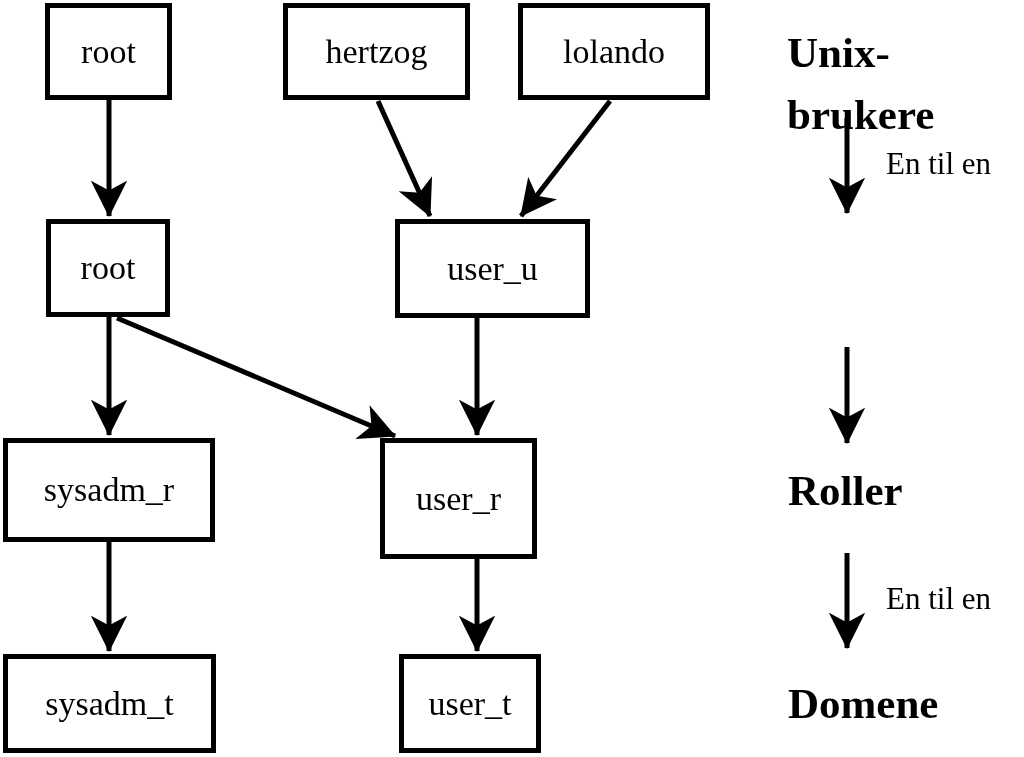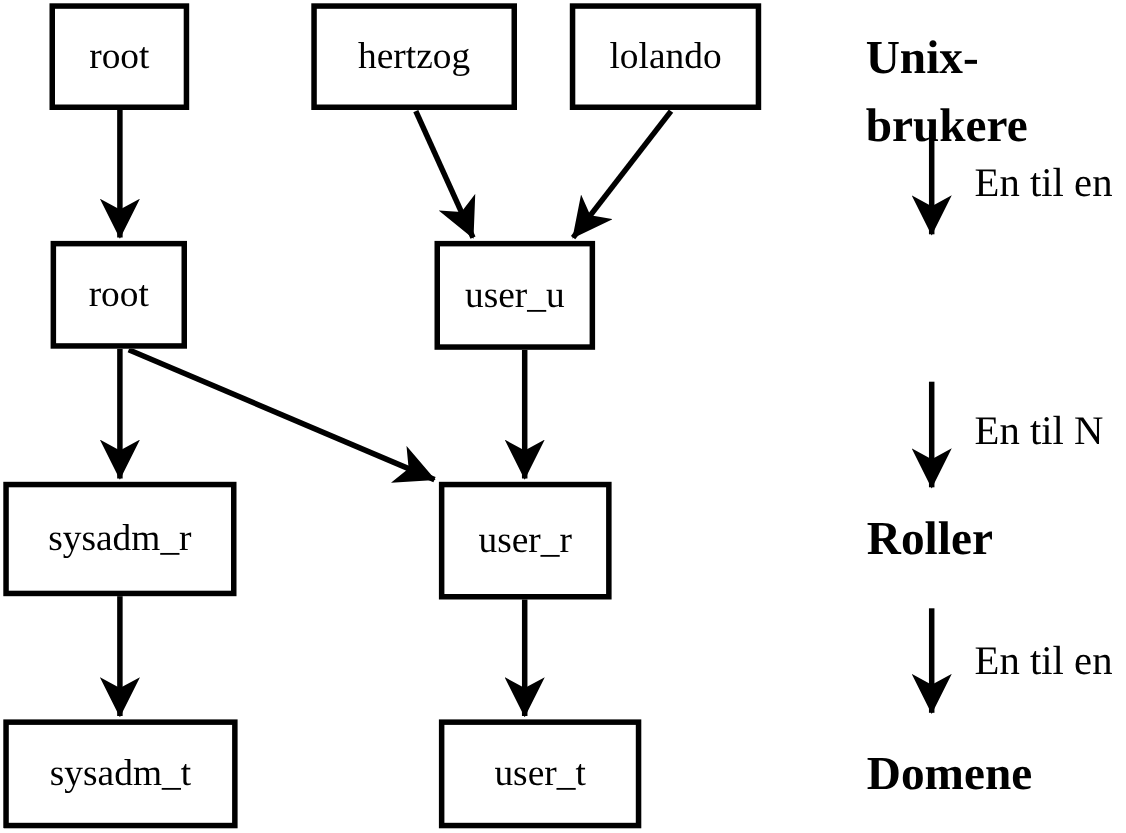--- a/index.html
+++ b/index.html
@@ -25,21 +25,21 @@
   }
   .legend-level{
     position:absolute;
     font-weight:bold;
     font-size:43px;
     line-height:1.45;
     white-space:pre-line;
   }
   .relation-label{
     position:absolute;
-    font-size:37px;
+    font-size:31px;
     line-height:1.2;
   }
 </style>
 </head>
 <body>
 
 <div class="stage">
 
   <svg class="edges" width="1024" height="757" viewBox="0 0 1024 757" xmlns="http://www.w3.org/2000/svg">
     <defs>
@@ -60,46 +60,45 @@
       <line x1="847" y1="347" x2="847" y2="443" class="edge" marker-end="url(#arrowhead)"></line>
       <line x1="847" y1="553" x2="847" y2="648" class="edge" marker-end="url(#arrowhead)"></line>
     </svg>
 
   <div class="node" style="left:45px;top:3px;width:127px;height:97px">
     <span>root</span>
   </div>
   <div class="node" style="left:283px;top:3px;width:187px;height:97px">
     <span>hertzog</span>
   </div>
-  <div class="node" style="left:518px;top:3px;width:174px;height:97px">
+  <div class="node" style="left:518px;top:3px;width:192px;height:97px">
     <span>lolando</span>
   </div>
 
   <div class="node" style="left:46px;top:219px;width:124px;height:98px">
     <span>root</span>
   </div>
-  <div class="node" style="left:395px;top:219px;width:146px;height:99px">
+  <div class="node" style="left:395px;top:219px;width:195px;height:99px">
     <span>user_u</span>
   </div>
 
   <div class="node" style="left:3px;top:438px;width:212px;height:104px">
     <span>sysadm_r</span>
   </div>
-  <div class="node" style="left:399px;top:438px;width:157px;height:107px">
+  <div class="node" style="left:380px;top:438px;width:157px;height:121px">
     <span>user_r</span>
   </div>
 
   <div class="node" style="left:3px;top:654px;width:213px;height:99px">
     <span>sysadm_t</span>
   </div>
-  <div class="node" style="left:399px;top:654px;width:184px;height:99px">
+  <div class="node" style="left:399px;top:654px;width:142px;height:99px">
     <span>user_t</span>
   </div>
 
   <div class="legend-level" style="left:787px;top:22px">Unix-brukere</div>
   <div class="legend-level" style="left:788px;top:460px">Roller</div>
   <div class="legend-level" style="left:788px;top:673px">Domene</div>
 
   <div class="relation-label" style="left:886px;top:145px">En til en</div>
-  <div class="relation-label" style="left:886px;top:371px">En til N</div>
   <div class="relation-label" style="left:886px;top:580px">En til en</div>
 
 </div>
 
 </body></html>

